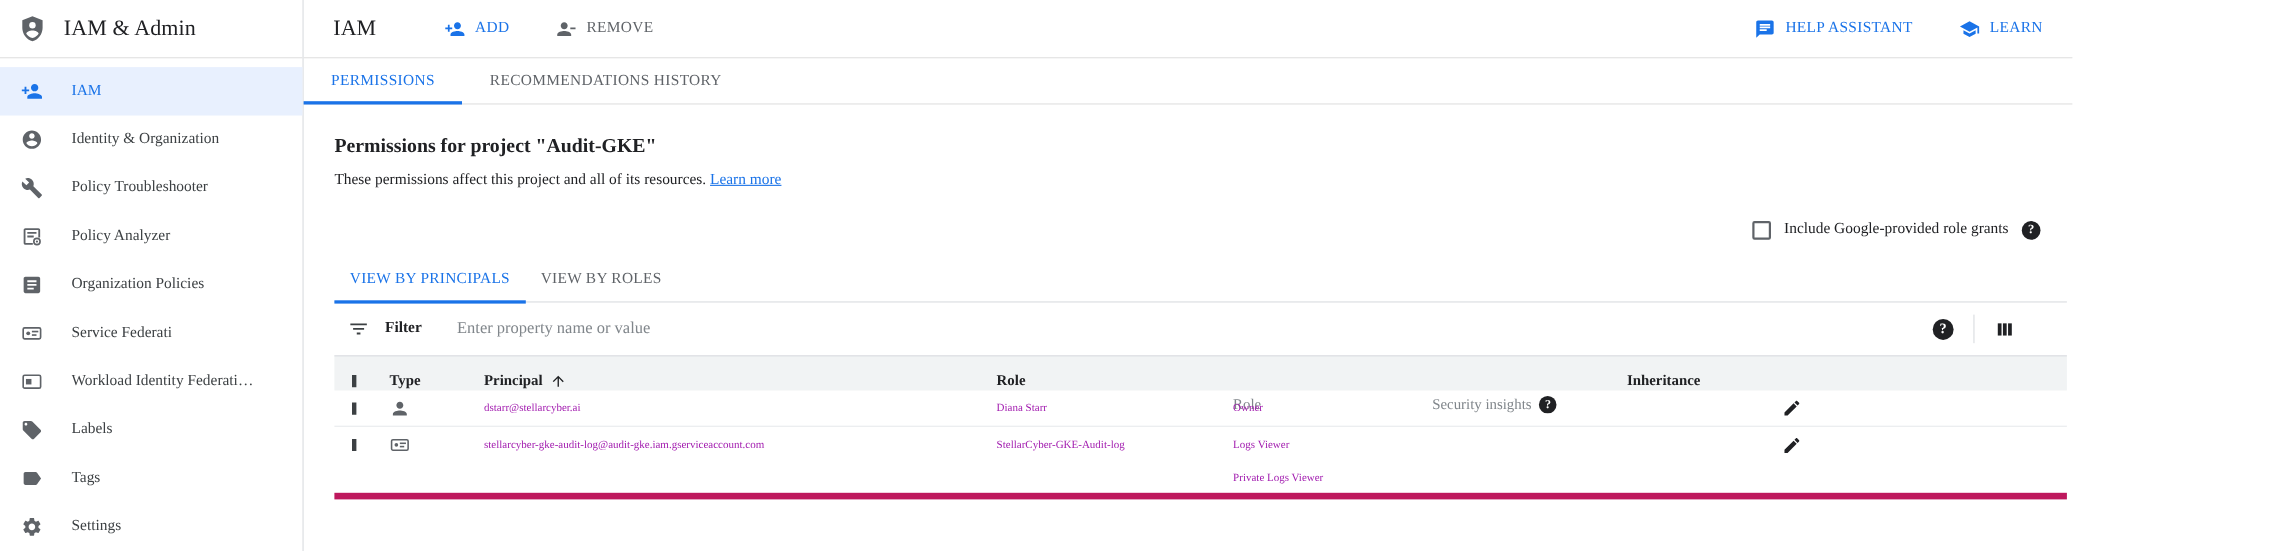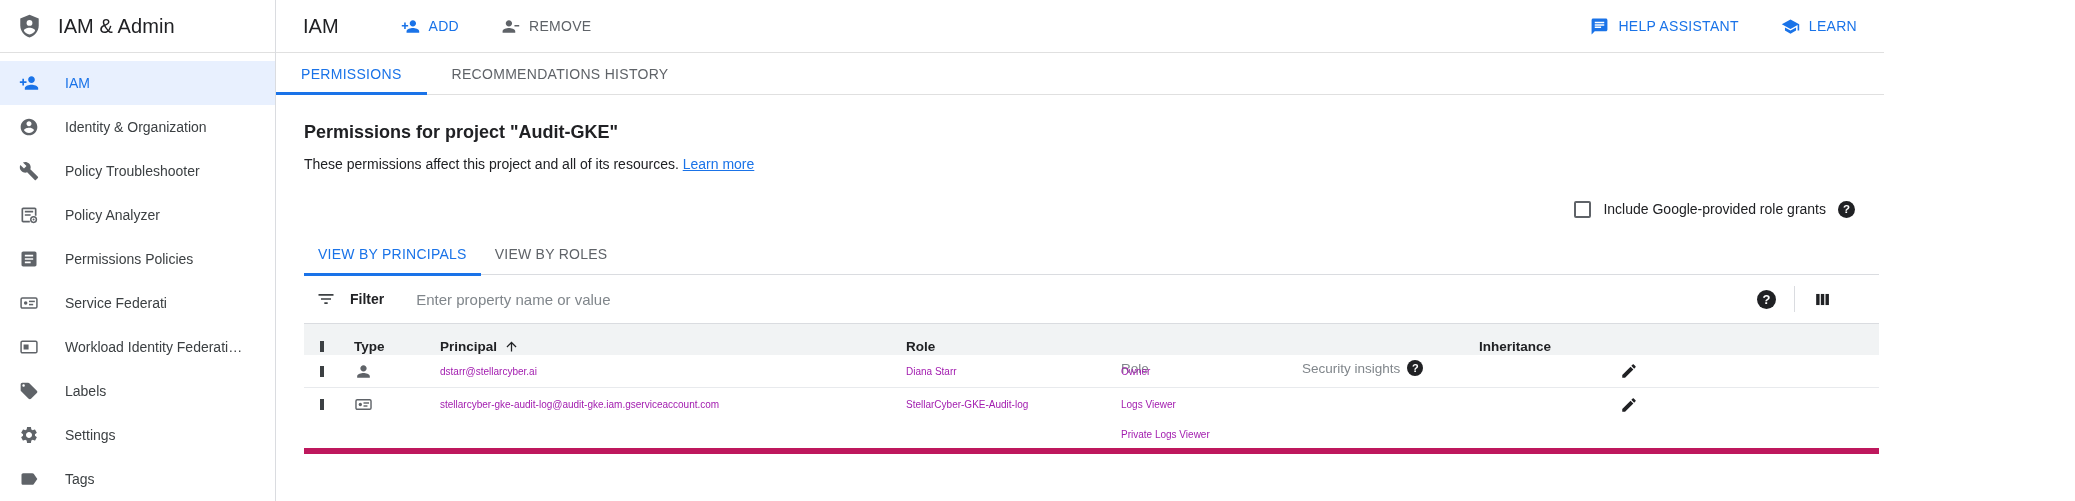--- a/index.html
+++ b/index.html
@@ -1,18 +1,18 @@
 <!DOCTYPE html>
 <html><head>
 <meta charset="utf-8">
 <style>
   * { margin:0; padding:0; box-sizing:border-box; }
   html,body { width:2075px; height:501px; background:#fff; overflow:hidden;
     font-family:"Liberation Sans","DejaVu Sans",sans-serif; color:#202124; }
-  .app { position:relative; width:1884px; height:501px; display:flex; }
+  .app { position:relative; width:1884px; height:501px; display:flex;font-family:Liberation Serif, serif; }
 
   
   .sidebar { width:276px; min-width:276px; height:501px; border-right:1px solid #dadce0; background:#fff; }
   .sidebar-header { height:53px; display:flex; align-items:center; gap:15px; padding-left:16px; border-bottom:1px solid #e0e0e0; }
   .sidebar-header .logo { width:27px; height:27px; color:#5f6368; }
   .sidebar-title { font-size:20px; font-weight:500; color:#202124; letter-spacing:.1px; }
   .nav { padding-top:8px; }
   .nav-item { height:44px; display:flex; align-items:center; gap:26px; padding-left:19px; cursor:pointer; color:#3c4043; font-size:14px; }
   .nav-item .nicon { width:20px; height:20px; color:#5f6368; flex:none; }
   .nav-item.active { background:#e8f0fe; color:#1a73e8; }
@@ -154,21 +154,21 @@
       <div class="nav-item">
         <svg class="nicon" viewBox="0 0 24 24">
             <use href="#i-policy-analyzer"></use>
           </svg>
         <span class="nav-label">Policy Analyzer</span>
       </div>
       <div class="nav-item">
         <svg class="nicon" viewBox="0 0 24 24">
             <use href="#i-article"></use>
           </svg>
-        <span class="nav-label">Permissions Policies</span>
+        <span class="nav-label">Organization Policies</span>
       </div>
       <div class="nav-item">
         <svg class="nicon" viewBox="0 0 24 24">
             <use href="#i-service-account"></use>
           </svg>
         <span class="nav-label">Service Federati</span>
       </div>
       <div class="nav-item">
         <svg class="nicon" viewBox="0 0 24 24">
             <use href="#i-card"></use>
@@ -176,29 +176,29 @@
         <span class="nav-label">Workload Identity Federati…</span>
       </div>
       <div class="nav-item">
         <svg class="nicon" viewBox="0 0 24 24">
             <use href="#i-label"></use>
           </svg>
         <span class="nav-label">Labels</span>
       </div>
       <div class="nav-item">
         <svg class="nicon" viewBox="0 0 24 24">
+            <use href="#i-tag"></use>
+          </svg>
+        <span class="nav-label">Tags</span>
+      </div>
+      <div class="nav-item">
+        <svg class="nicon" viewBox="0 0 24 24">
             <use href="#i-gear"></use>
           </svg>
         <span class="nav-label">Settings</span>
-      </div>
-      <div class="nav-item">
-        <svg class="nicon" viewBox="0 0 24 24">
-            <use href="#i-tag"></use>
-          </svg>
-        <span class="nav-label">Tags</span>
       </div>
     </div>
   </div>
 
   <div class="main">
 
     <div class="appbar">
       <span class="appbar-title">IAM</span>
       <button class="bar-btn btn-blue">
         <svg class="bicon" viewBox="0 0 24 24">

